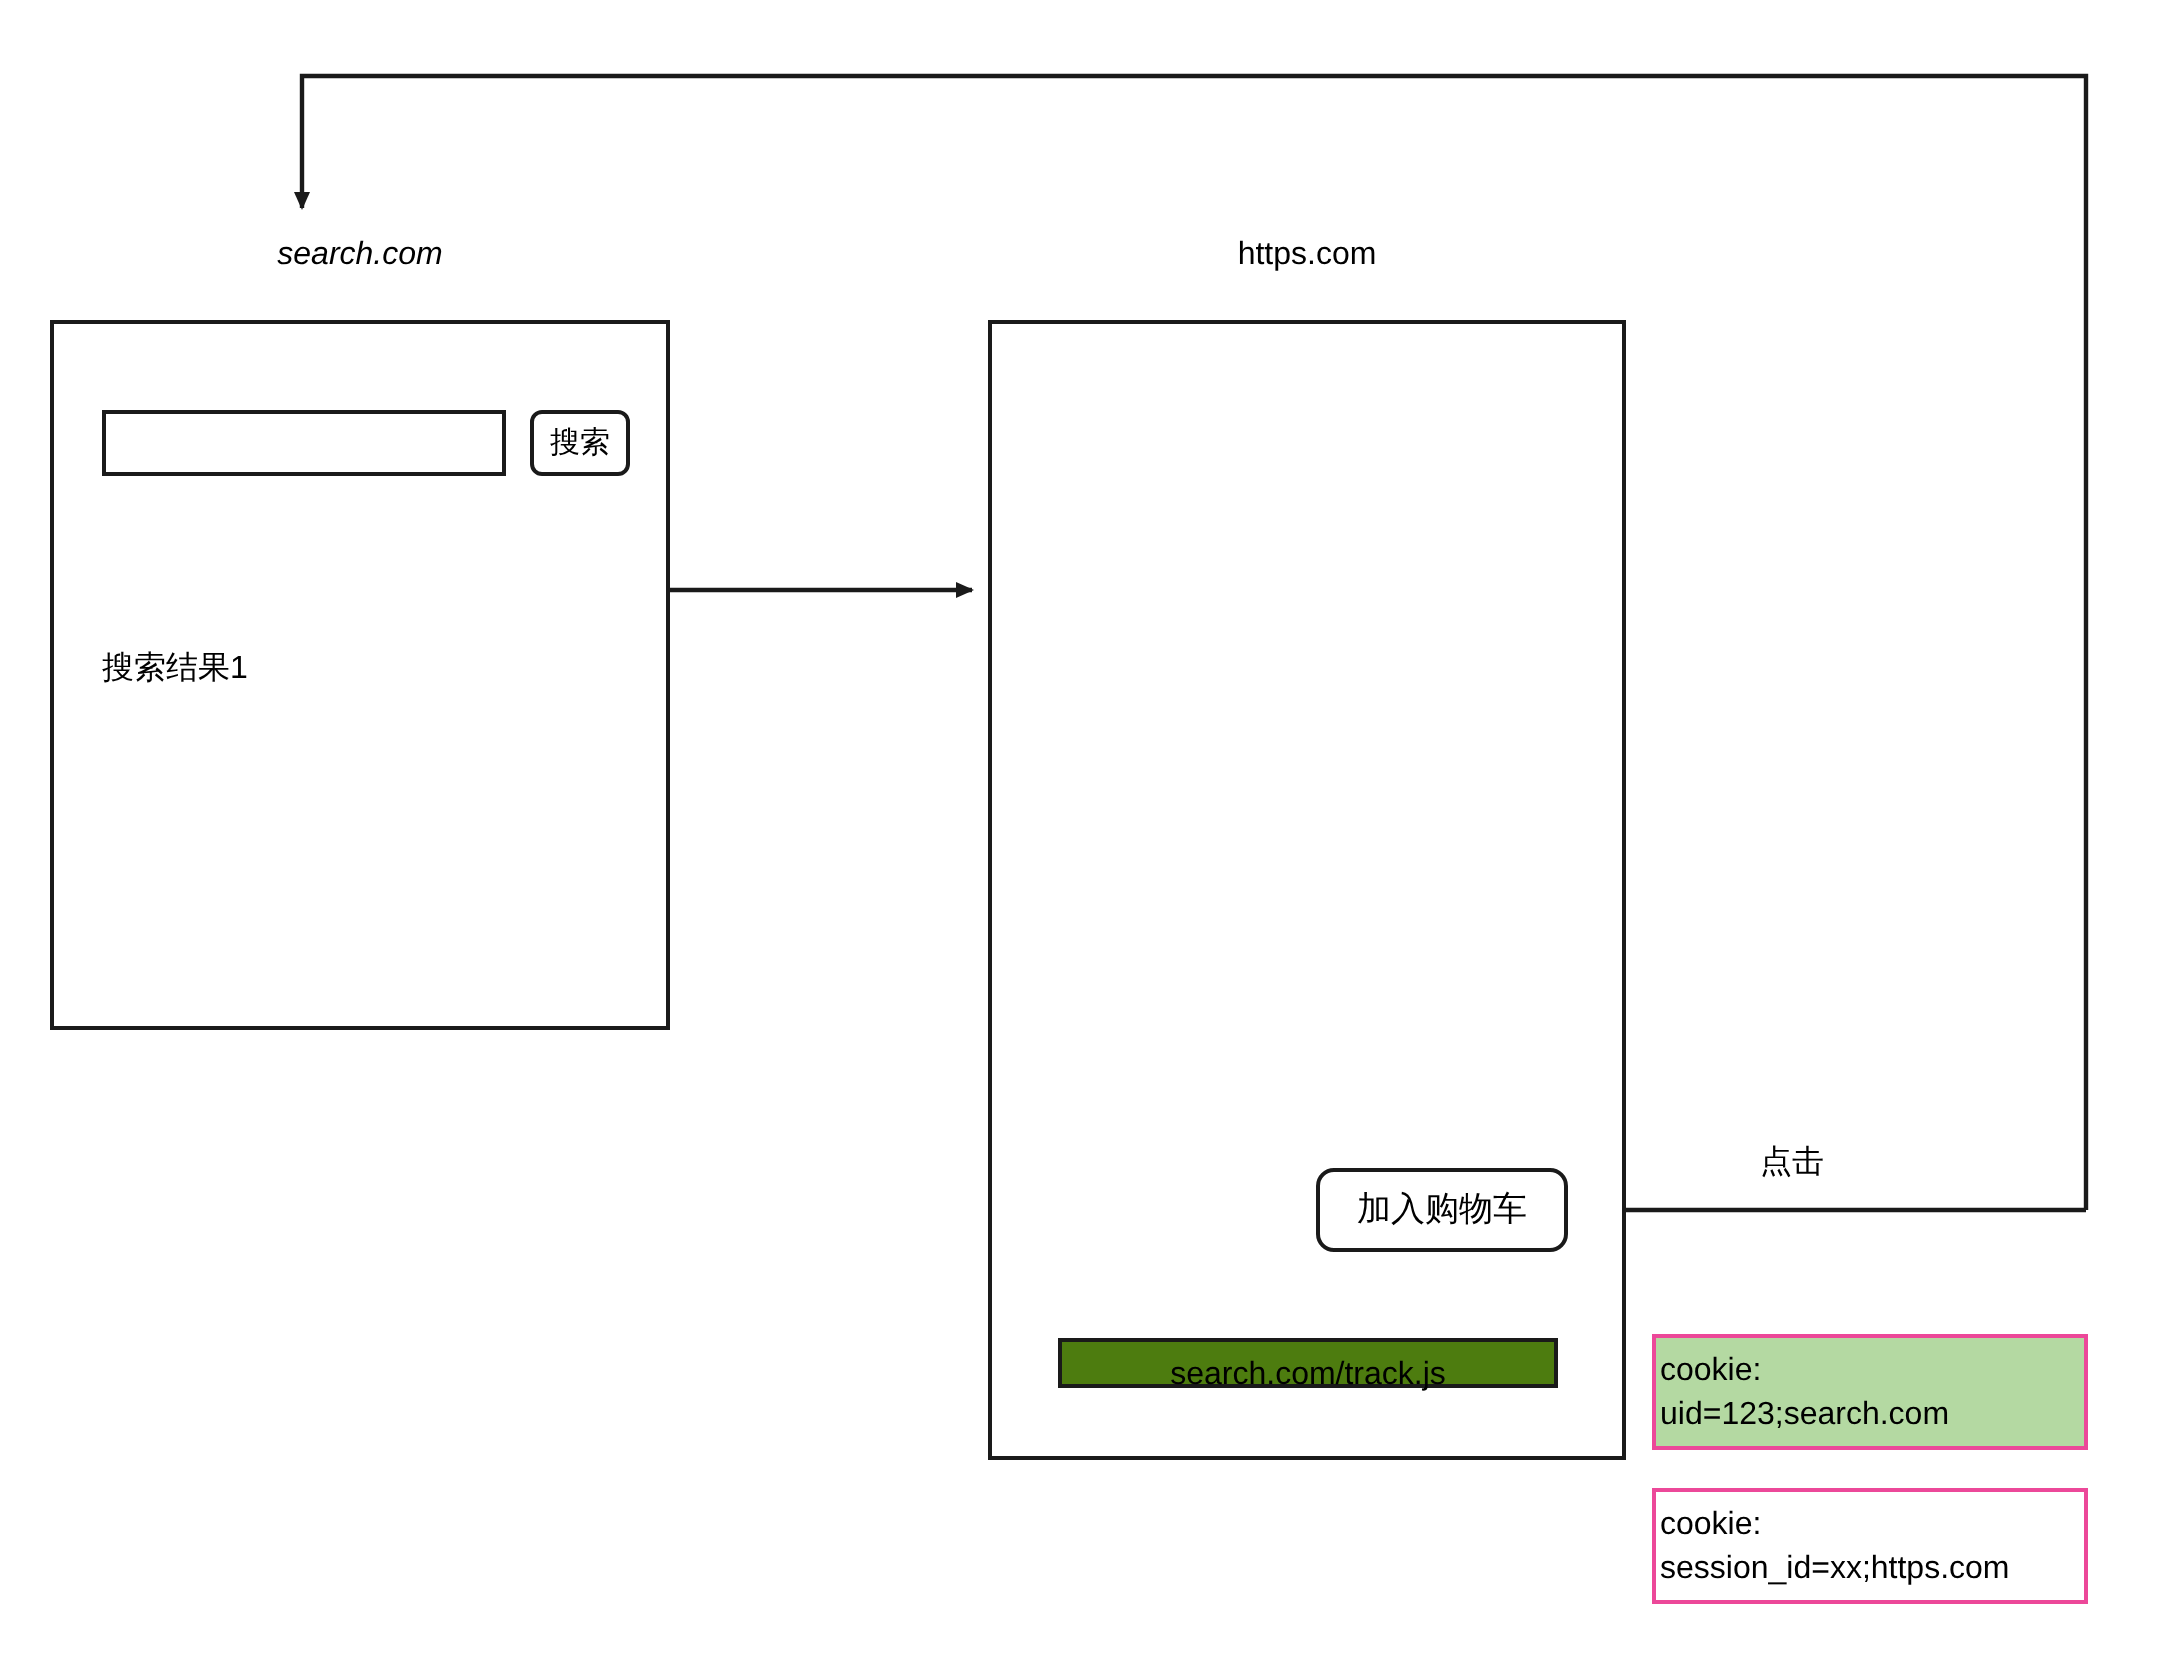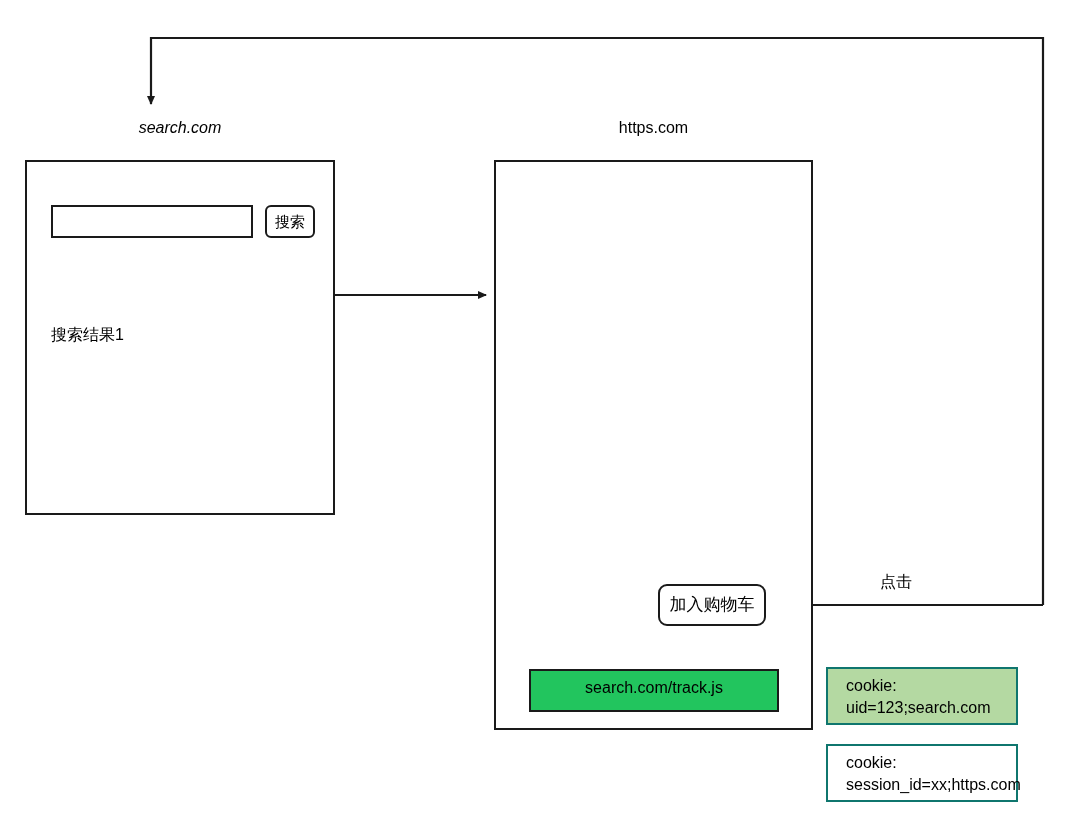--- a/index.html
+++ b/index.html
@@ -68,49 +68,49 @@
     left: 51px; top: 276px; width: 230px;
     font-size: 16px;
     line-height: 22px;
     color: #000;
     margin-top: 48px;
   }
   #search-result .result-line { display: block; white-space: nowrap; }
 
   
   #add-cart-button {
-    left: 658px; top: 584px; width: 108px; height: 42px;
+    left: 658px; top: 584px; width: 126px; height: 42px;
     border: 2px solid #1a1a1a;
     border-radius: 9px;
     background: #ffffff;
     font-family: "Liberation Sans", "DejaVu Sans", sans-serif;
     font-size: 17px;
     line-height: 38px;
     text-align: center;
     color: #000;
     cursor: pointer;
     padding: 0;
   }
   #track-script-box {
-    left: 529px; top: 669px; width: 250px; height: 43px;
+    left: 529px; top: 669px; width: 250px; height: 25px;
     border: 2px solid #1a1a1a;
-    background: #22c55e;
+    background: #4d7c0f;
     font-size: 16px;
     line-height: 34px;
     text-align: center;
     color: #000;
   }
 
   
   .cookie-box {
-    width: 192px; height: 58px;
-    border: 2px solid #0f766e;
+    width: 218px; height: 58px;
+    border: 2px solid #ec4899;
     font-size: 16px;
     line-height: 22px;
-    padding: 6px 0 0 18px;
+    padding: 6px 0 0 2px;
     color: #000;
   }
   #cookie-search { left: 826px; top: 667px; background: #b4d9a2; }
   #cookie-shop   { left: 826px; top: 744px; background: #ffffff; }
   .cookie-box .cookie-line { display: block; white-space: nowrap; }
 
   
   #click-label {
     left: 880px; top: 572px; width: 110px;
     font-size: 16px;

